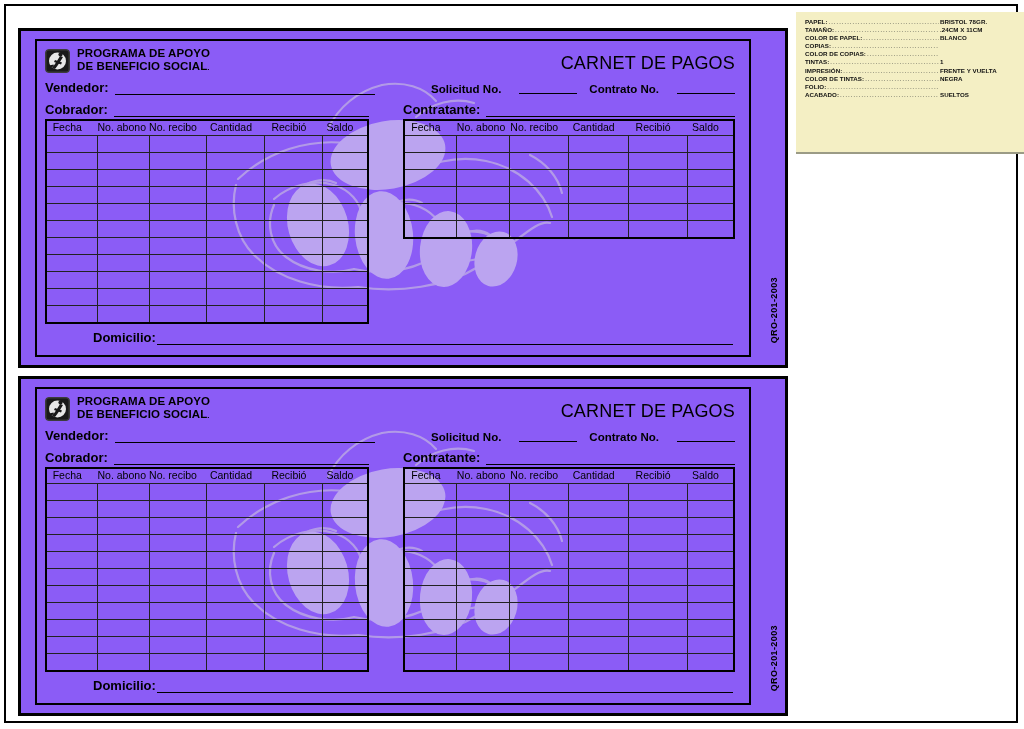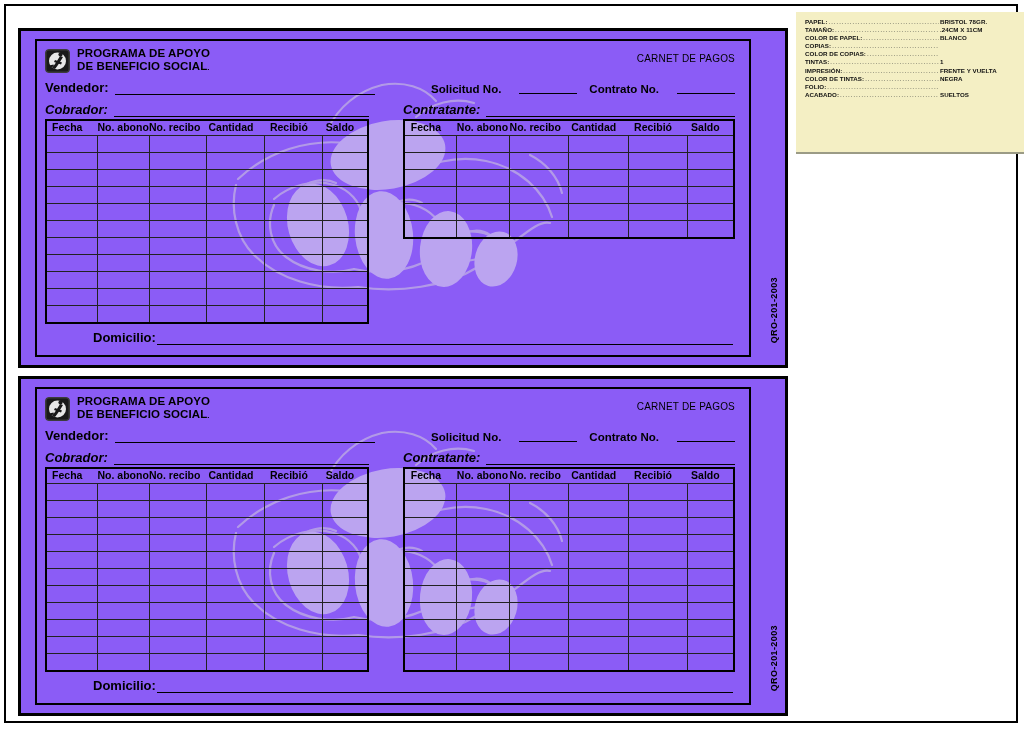--- a/index.html
+++ b/index.html
@@ -91,21 +91,21 @@
   .brand-text {
     font-size: 11.5px;
     font-weight: bold;
     line-height: 12.5px;
     letter-spacing: 0.1px;
     color: #000;
   }
   .brand-text .reg { font-size: 8px; }
 
   .carnet-title {
-    font-size: 10px;
+    font-size: 18px;
     color: #000;
     letter-spacing: 0.2px;
     padding-top: 6px;
     padding-right: 6px;
   }
 
   
   .line-row {
     display: flex;
     align-items: flex-end;
@@ -131,21 +131,20 @@
     margin-left: auto;
     gap: 12px;
     padding-right: 6px;
   }
   .solicitud-wrap .fld-label { font-size: 11.5px; }
 
   
   .row-two {
     display: flex;
     margin-top: 7px;
-    font-style: italic;
   }
   .half {
     width: 50%;
     display: flex;
     align-items: flex-end;
     box-sizing: border-box;
   }
   .half.right { padding-left: 10px; padding-right: 6px; }
   .half.left { padding-right: 24px; }
 
@@ -158,21 +157,21 @@
   .tbl-col.left { padding-right: 24px; }
   .tbl-col.right { padding-left: 10px; padding-right: 6px; }
 
   table.pay {
     width: 100%;
     border-collapse: collapse;
     table-layout: fixed;
   }
   table.pay th {
     font-size: 10.5px;
-    font-weight: bold;
+    font-weight: normal;
     padding: 0 10px 2px 0;
     text-align: center;
     border: none;
     color: #000;
     white-space: nowrap;
   }
   table.pay td {
     border: 1.3px solid #222;
     height: 16px;
     padding: 0;

